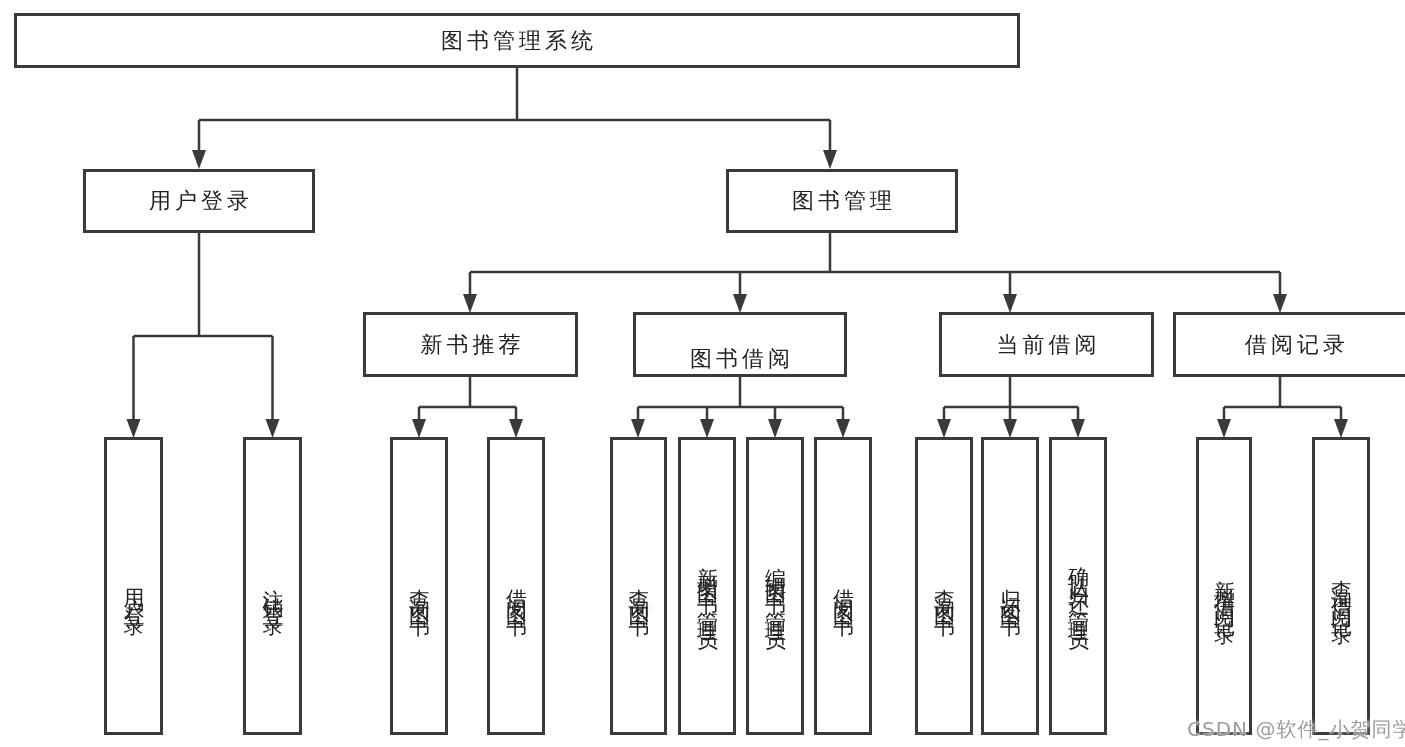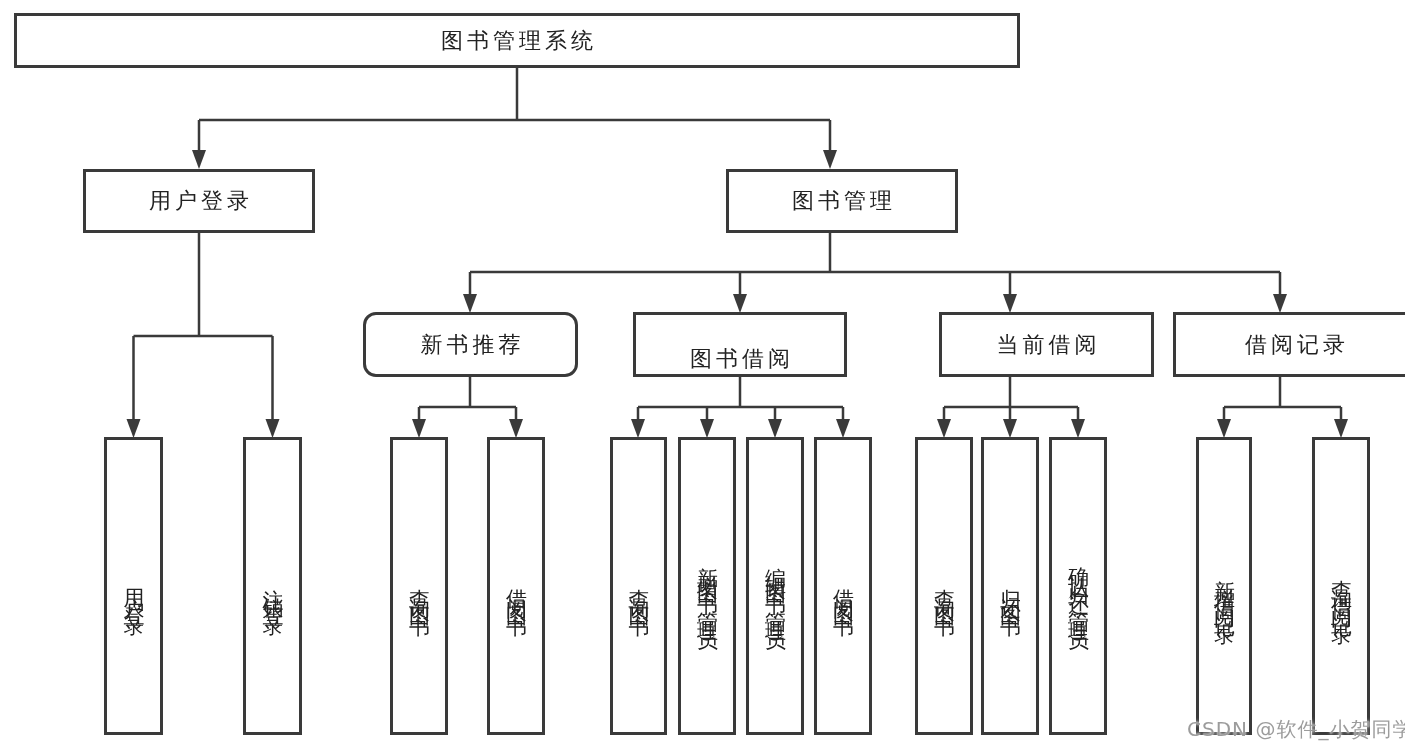--- a/index.html
+++ b/index.html
@@ -43,21 +43,21 @@
     line-height: 1;
     transform: translateY(4px);
     white-space: nowrap;
   }
   
   .root   { left: 14px;  top: 13px;  width: 1006px; height: 55px; }
   
   .l2-a   { left: 83px;  top: 169px; width: 232px;  height: 64px; }
   .l2-b   { left: 714px; top: 169px; width: 232px;  height: 64px; margin-left: 12px; }
   
-  .l3-a   { left: 363px;  top: 312px; width: 215px; height: 65px; border-radius: 13px; }
+  .l3-a   { left: 363px;  top: 312px; width: 215px; height: 65px; }
   .l3-b   { left: 633px;  top: 312px; width: 214px; height: 65px; align-items: flex-end; }
   .l3-c   { left: 903px;  top: 312px; width: 215px; height: 65px; margin-left: 36px; }
   .l3-d   { left: 1173px; top: 312px; width: 244px; height: 65px; }
   
   .leaf   { top: 437px; height: 298px; }
   .lf-1   { left: 104px;  width: 59px; }
   .lf-2   { left: 243px;  width: 59px; }
   .lf-3   { left: 390px;  width: 58px; }
   .lf-4   { left: 487px;  width: 58px; }
   .lf-5   { left: 610px;  width: 57px; }

